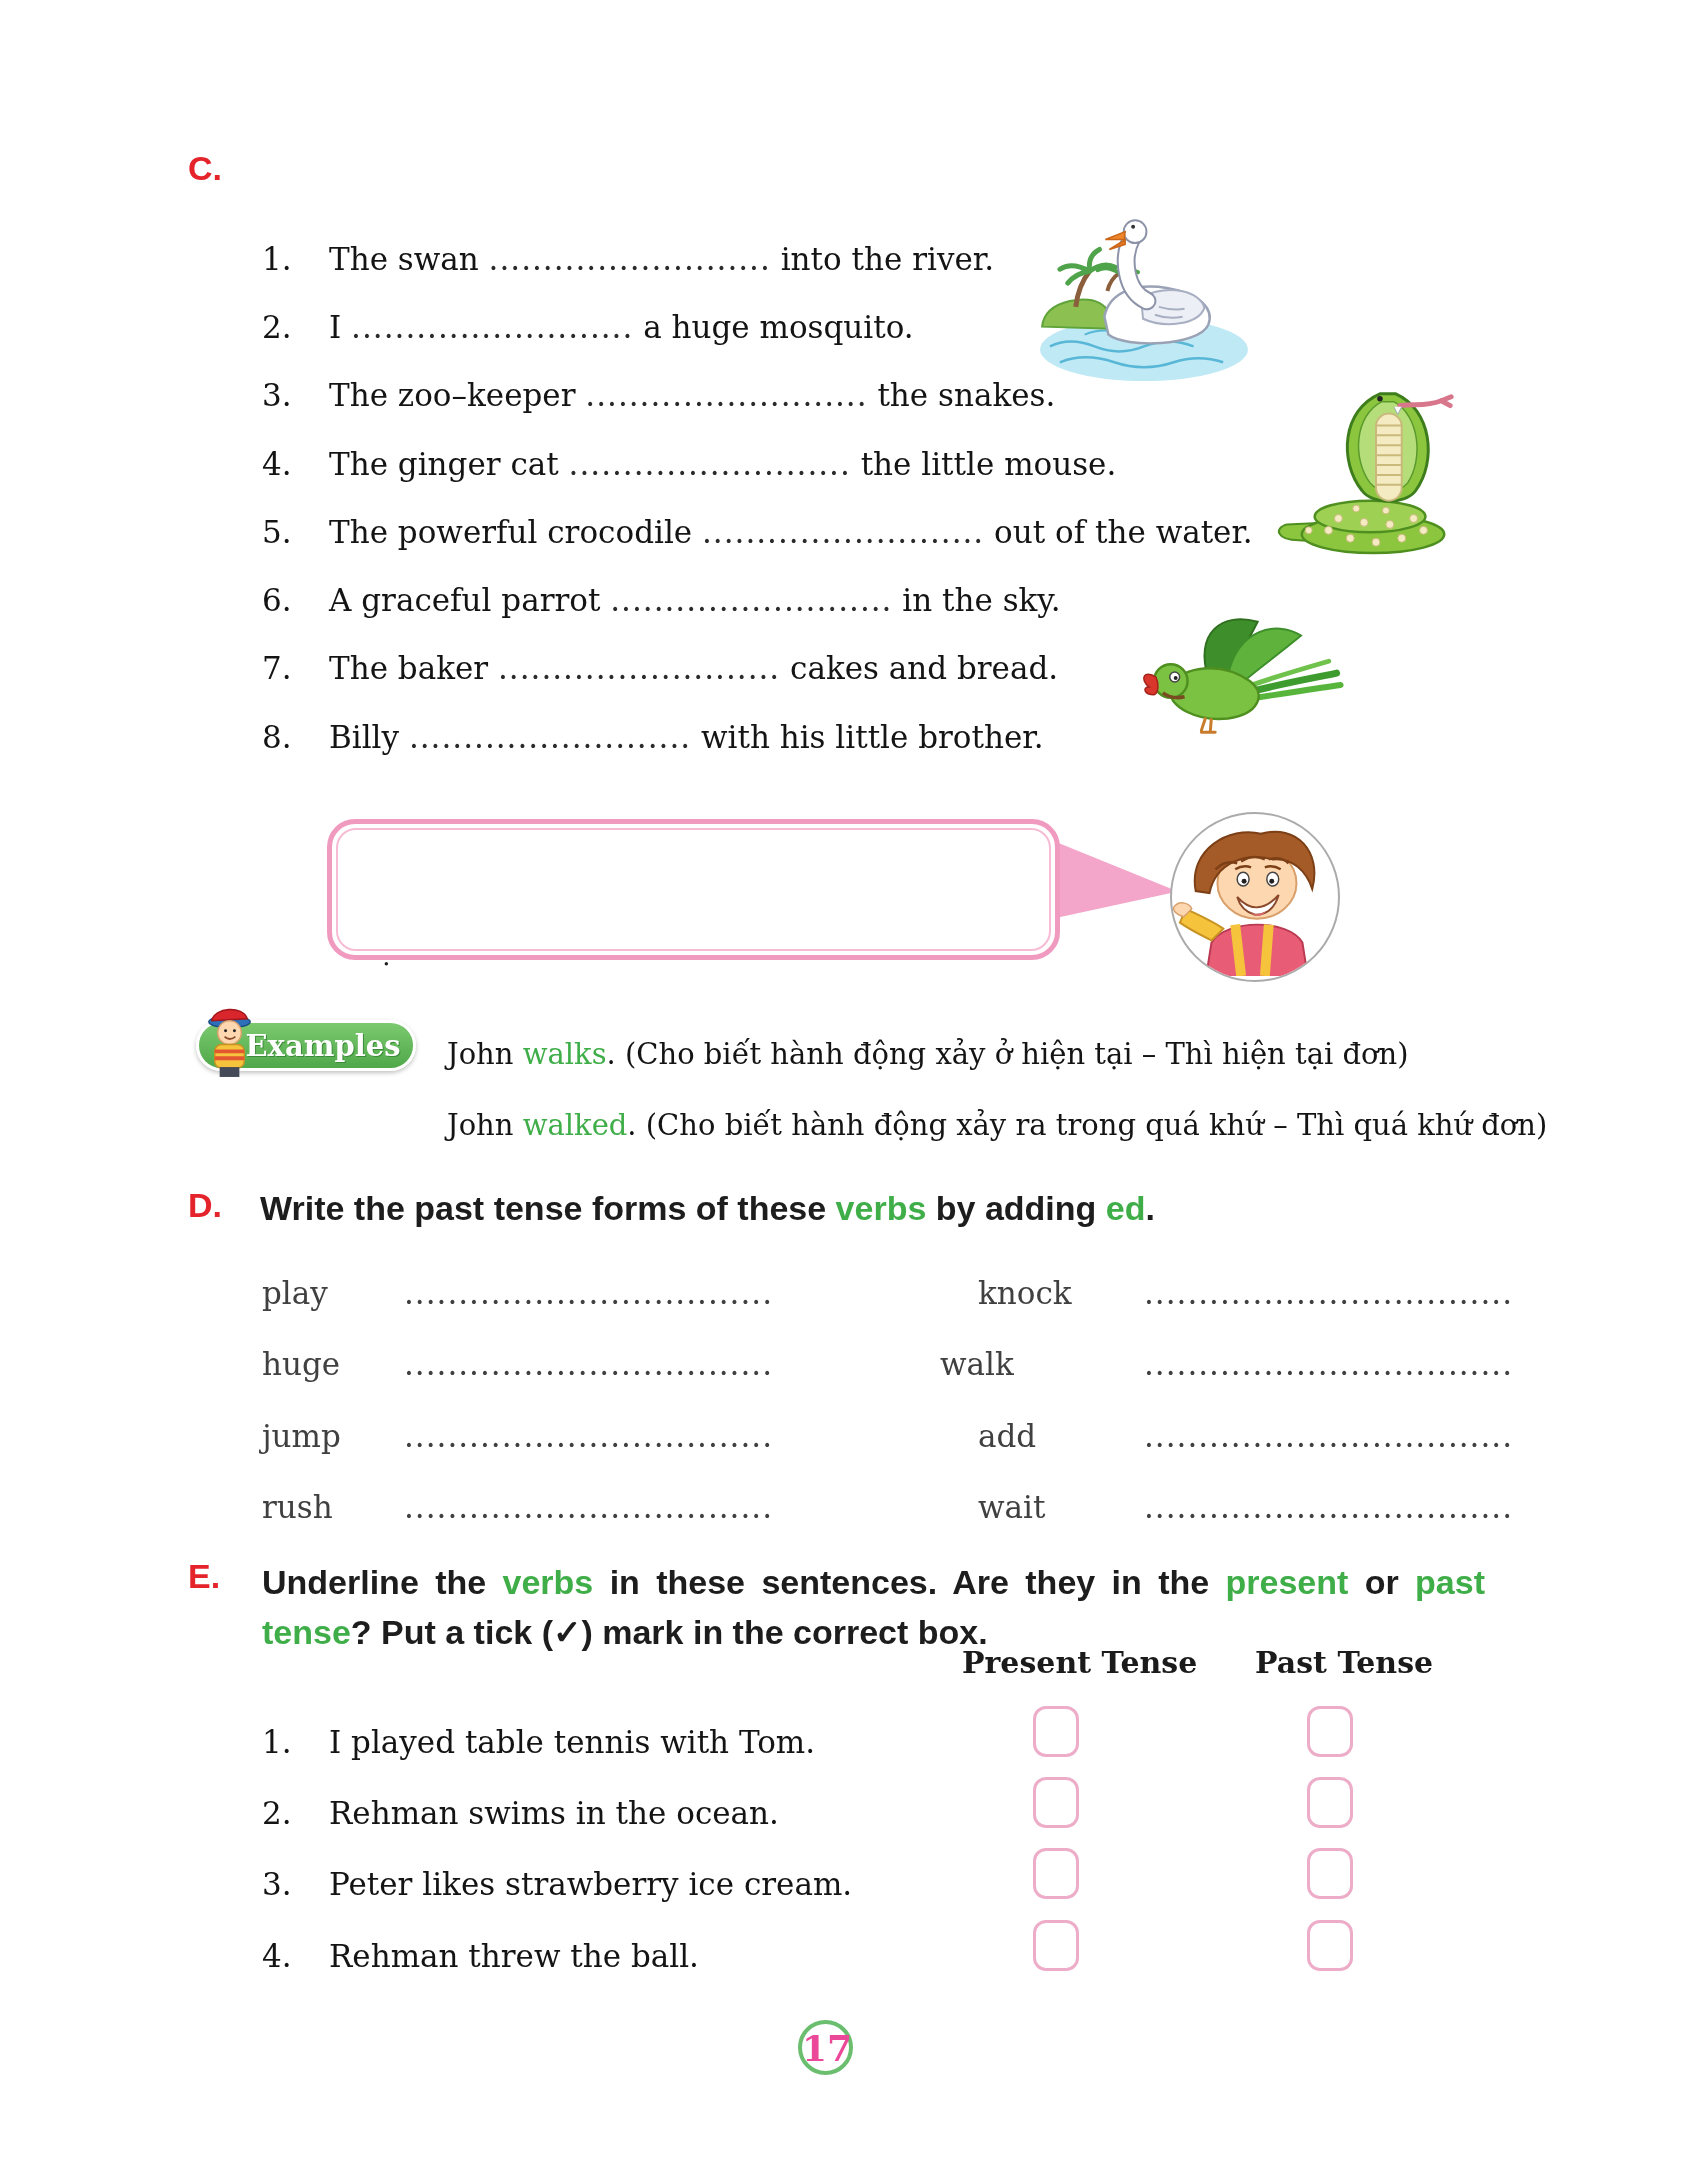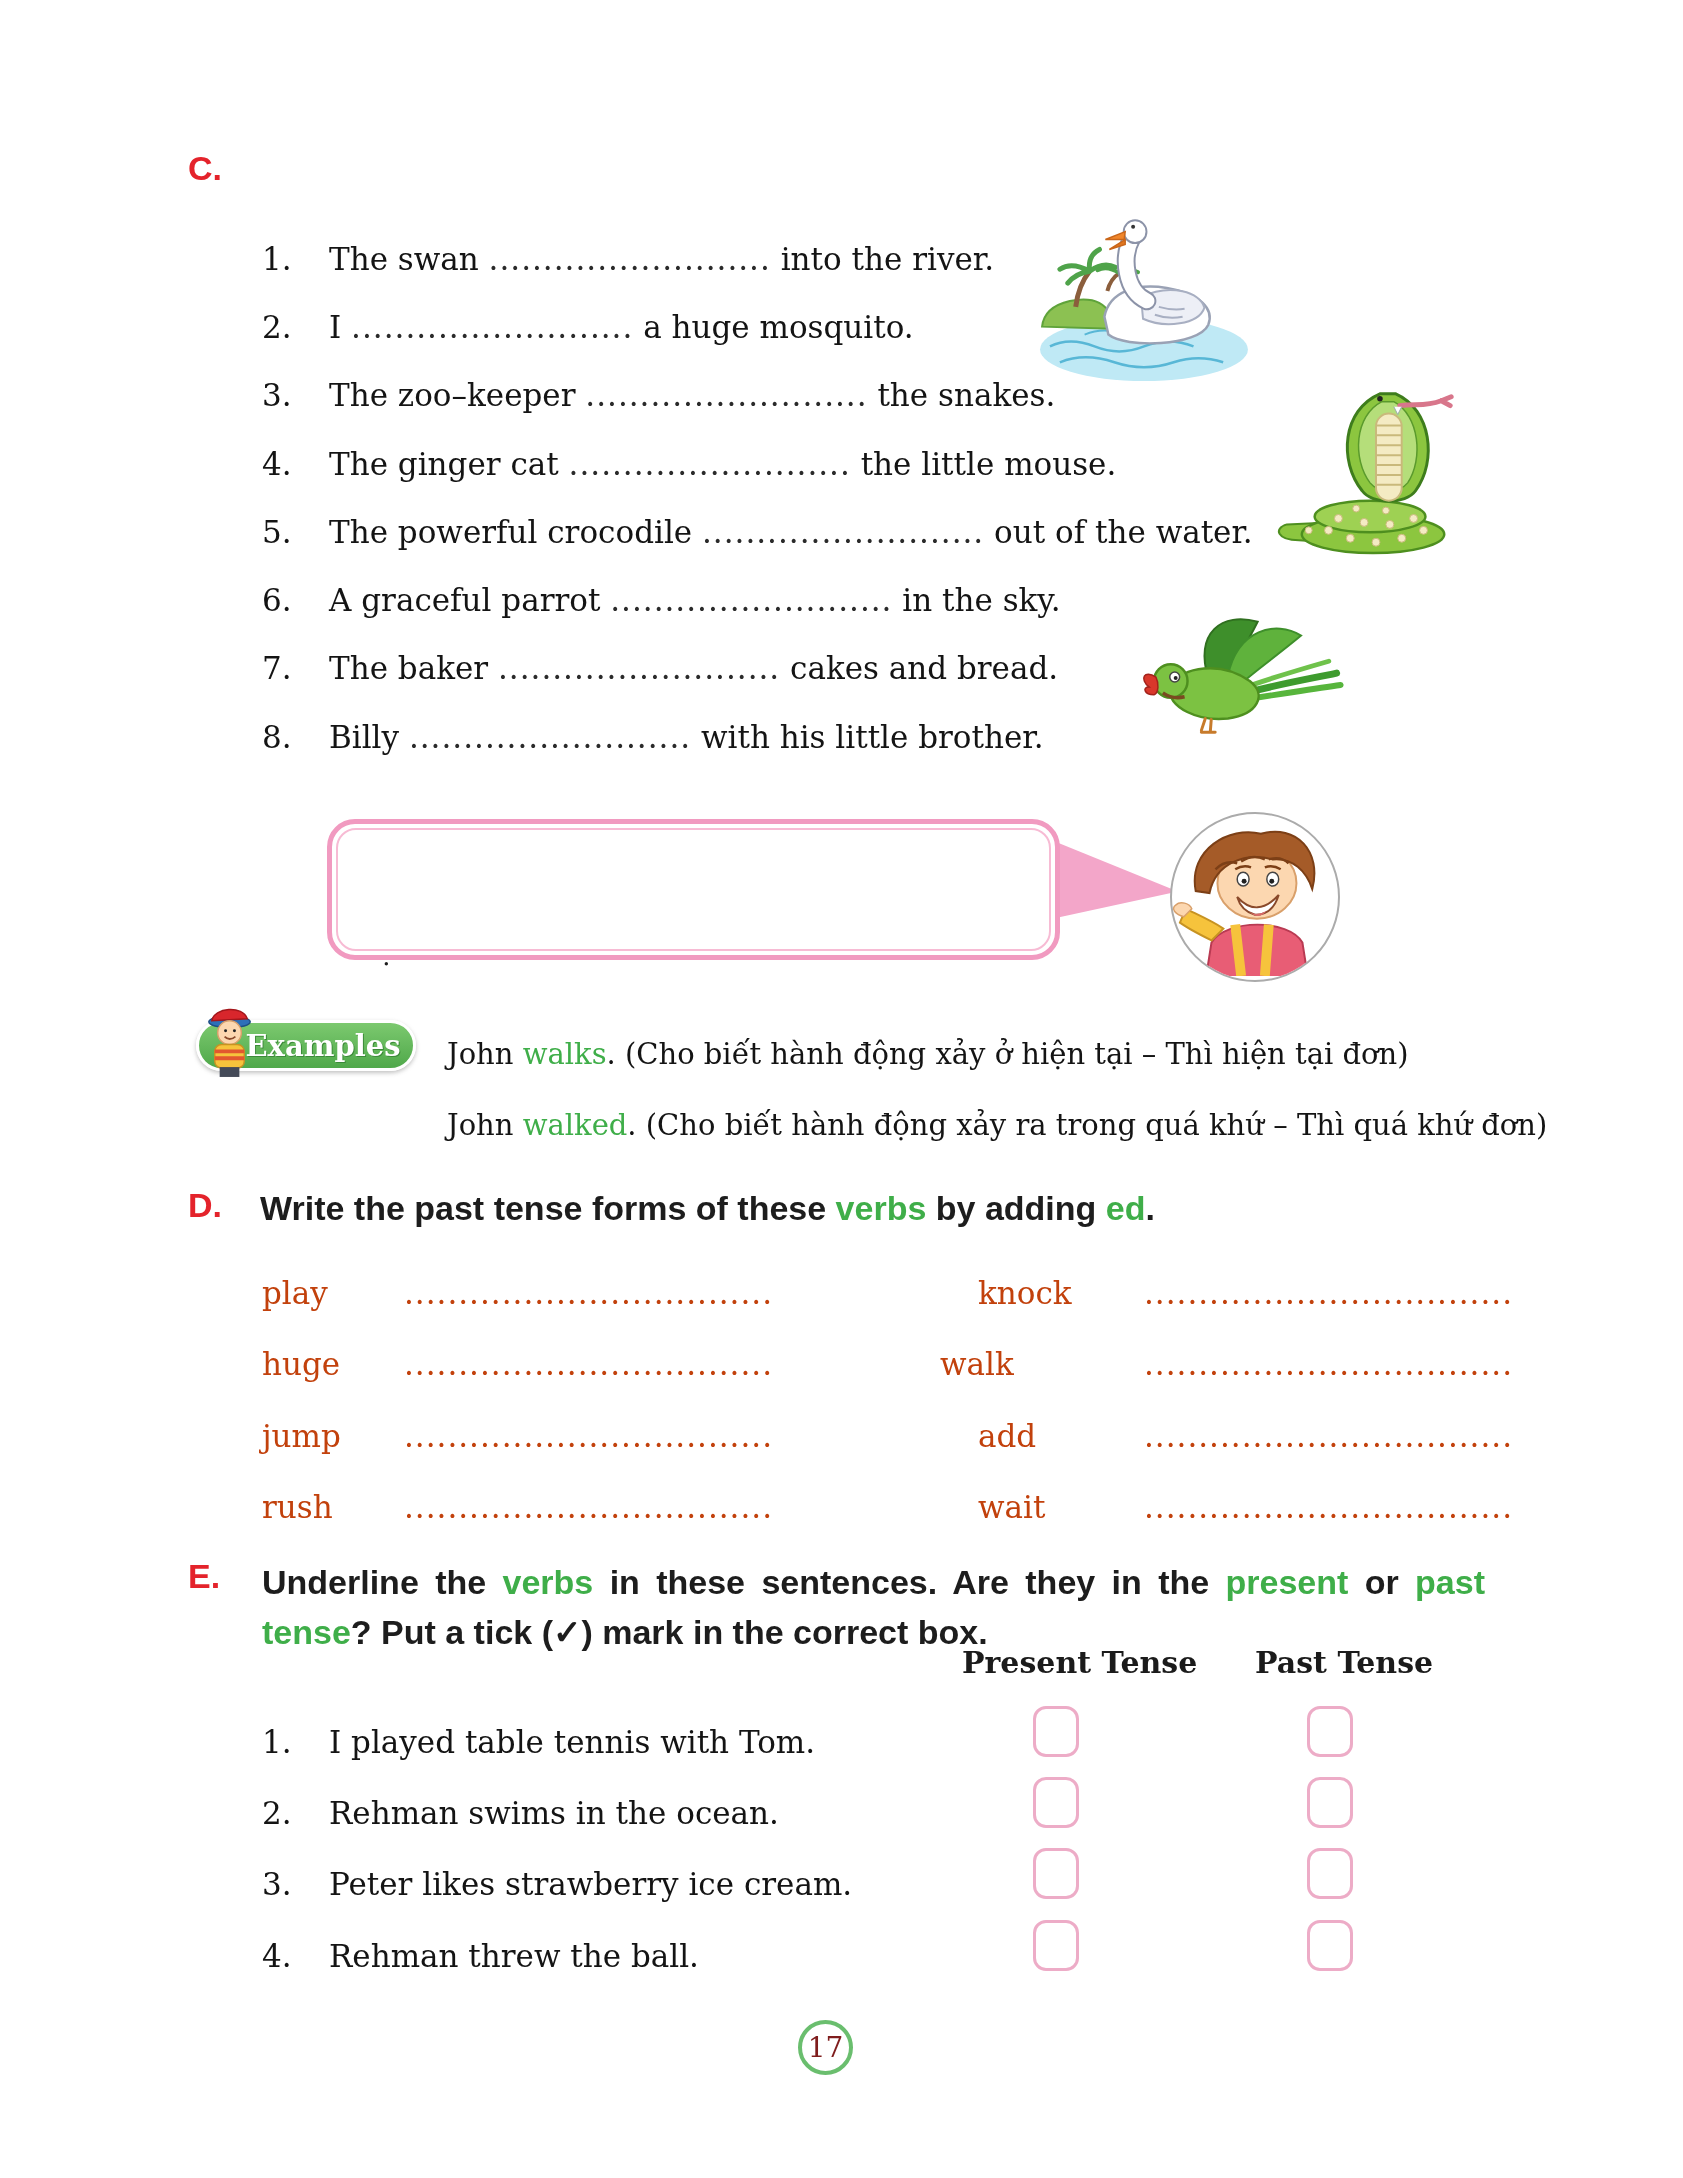--- a/index.html
+++ b/index.html
@@ -31,33 +31,33 @@
 
   
   .ex-pill{position:absolute;left:196px;top:1020px;width:220px;height:51px;border-radius:27px;
            background:linear-gradient(#7CC96F,#4FA84A);border:3px solid #ffffff;
            box-shadow:0 2px 4px rgba(120,120,120,.45);box-sizing:border-box;}
   .ex-pill span{display:block;text-align:center;padding-left:34px;font-family:"DejaVu Serif", serif;
            font-weight:700;font-size:29px;color:#ffffff;line-height:46px;text-shadow:1px 1px 0 #3c8a39;}
   .ex-line{font-size:29px;line-height:40px;color:#141414;}
 
   
-  .d-verb{font-size:31px;color:#c2410c;}
+  .d-verb{font-size:31px;color:#404040;}
 
   
   .e-title{font-family:"Liberation Sans", sans-serif;font-weight:700;font-size:34px;color:#1d1d1d;line-height:50px;}
   .justline{text-align:justify;text-align-last:justify;}
   .col-head{font-weight:700;font-size:30px;color:#1b1b1b;}
   .cbx{position:absolute;width:46px;height:51px;border:3px solid #EDACC7;border-radius:13px;
        box-sizing:border-box;background:#ffffff;}
 
   
   .page-circle{position:absolute;left:798px;top:2020px;width:55px;height:55px;border:4px solid #6ABE6E;
                border-radius:50%;box-sizing:border-box;text-align:center;}
-  .page-circle span{font-size:28px;line-height:48px;color:#7f1d1d;}
+  .page-circle span{font-size:36px;line-height:48px;color:#ec4899;font-weight:bold;}
 </style>
 </head>
 <body>
 
 <div class="page">
 
   <div class="abs sec-letter" style="left:188px;top:149px;">C.</div>
 
   <div class="abs" style="left:262px;top:238px;"><span class="num">1.</span><span class="sent"><span>The swan </span><span class="dots">..........................</span><span> into the river.</span></span></div>
   <div class="abs" style="left:262px;top:306px;"><span class="num">2.</span><span class="sent"><span>I </span><span class="dots">..........................</span><span> a huge mosquito.</span></span></div>

